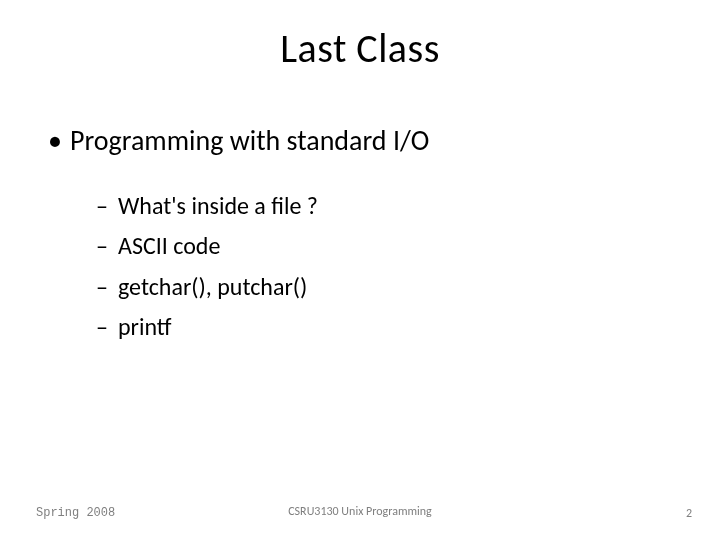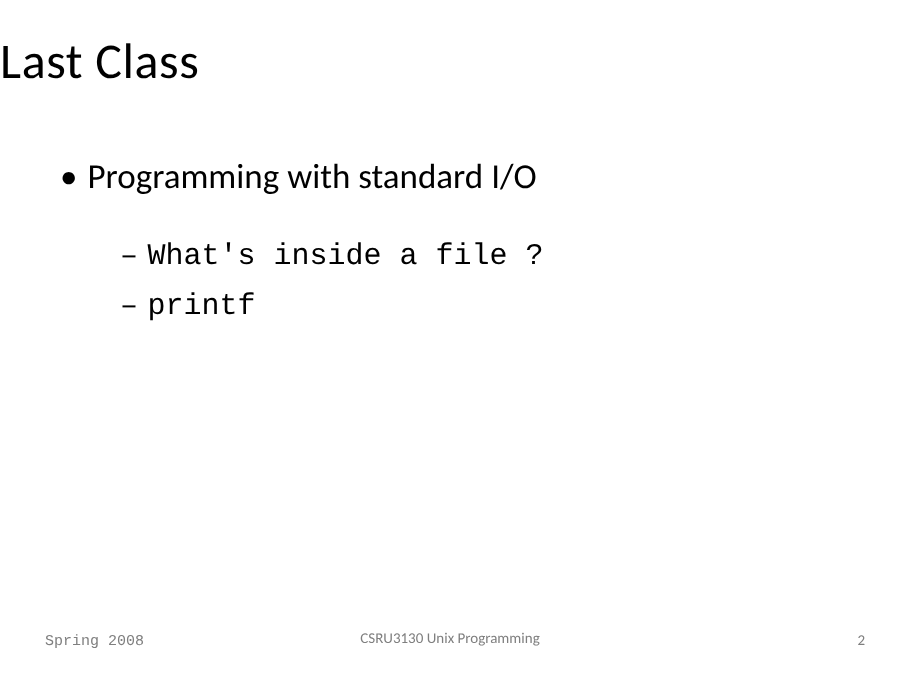--- a/index.html
+++ b/index.html
@@ -4,20 +4,21 @@
 <style>
   * { margin: 0; padding: 0; box-sizing: border-box; }
   html, body { width: 720px; height: 540px; background: #fff; font-family: Calibri, Arial, sans-serif; color: #000; }
   .slide {
     position: relative;
     width: 720px;
     height: 540px;
     padding: 0;
   }
   .title {
+    text-align: center;
     font-size: 40px;
     font-weight: 400;
     padding-top: 24px;
     letter-spacing: 0.5px;
   }
   .content {
     padding: 50px 40px 0 40px;
   }
   .bullet-l1 {
     font-size: 28px;
@@ -30,21 +31,20 @@
     position: absolute;
     left: 8px;
     top: 0;
   }
   .bullet-l2 {
     font-size: 24px;
     padding-left: 78px;
     margin-bottom: 8px;
     position: relative;
     line-height: 1.35;
-    font-family: Liberation Mono, monospace;
   }
   .bullet-l2::before {
     content: "–";
     position: absolute;
     left: 56px;
     top: 0;
   }
   .footer {
     position: absolute;
     bottom: 20px;
@@ -73,20 +73,22 @@
 </style>
 </head>
 <body>
 
 <div class="slide">
   <h1 class="title">Last Class</h1>
 
   <div class="content">
     <div class="bullet-l1">Programming with standard I/O</div>
     <div class="bullet-l2">What's inside a file ?</div>
+    <div class="bullet-l2">ASCII code</div>
+    <div class="bullet-l2">getchar(), putchar()</div>
     <div class="bullet-l2">printf</div>
   </div>
 
   <div class="footer">
     <div class="footer-left">Spring 2008</div>
     <div class="footer-center">CSRU3130 Unix Programming</div>
     <div class="footer-right">2</div>
   </div>
 </div>
 

